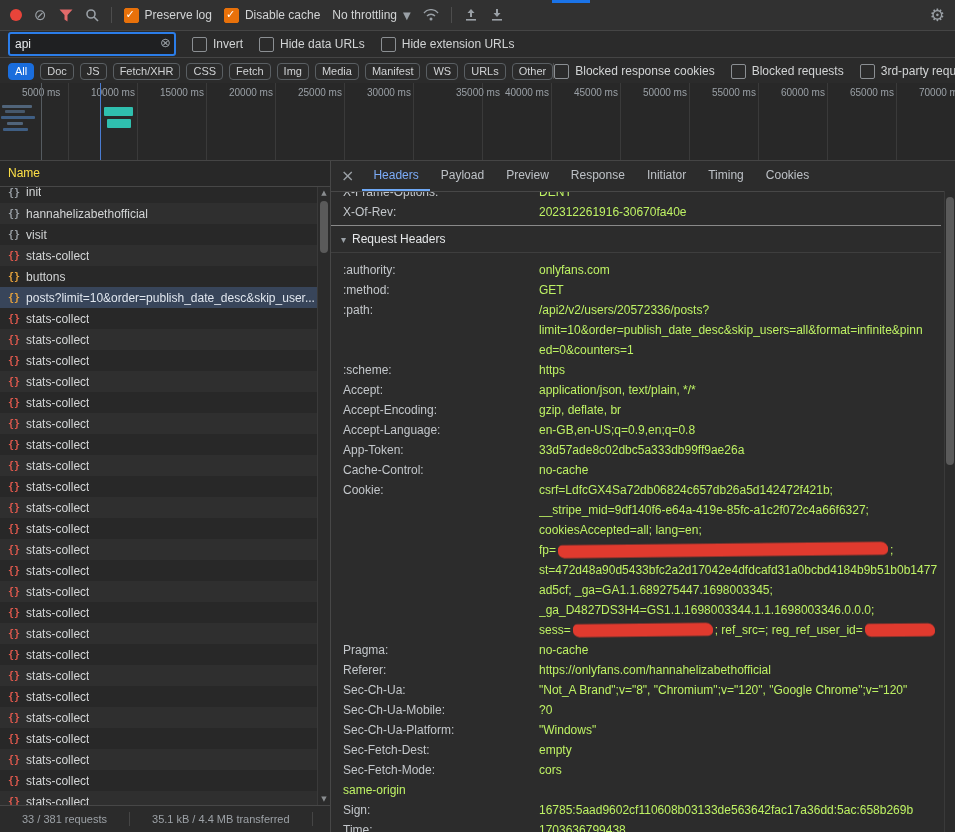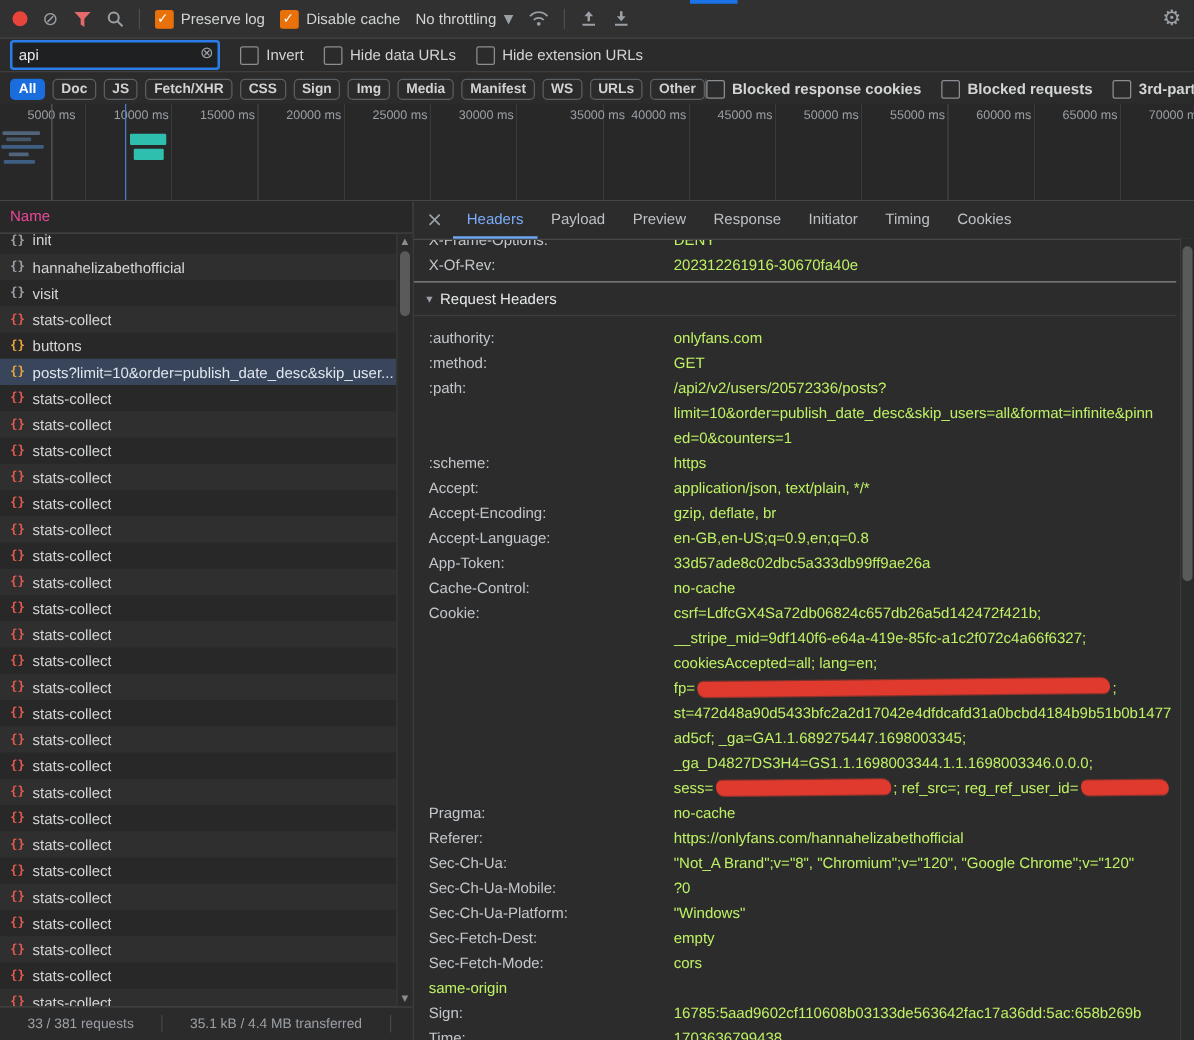--- a/index.html
+++ b/index.html
@@ -28,41 +28,41 @@
   .filter-row{height:26px;background:#2b2b2b;border-bottom:1px solid #454545;
               display:flex;align-items:center;gap:16px;padding:0 8px;}
   .filter-input{width:164px;height:20px;background:#1f2022;border:2px solid #2b7de9;border-radius:3px;
                 display:flex;align-items:center;position:relative;}
   .filter-input input{background:transparent;border:0;outline:0;color:#e8eaed;font-size:12px;
                 width:138px;padding:0 0 0 5px;font-family:"Liberation Sans",sans-serif;}
   .clear-x{font-family:"DejaVu Sans",sans-serif;color:#9aa0a6;font-size:13px;position:absolute;right:3px;top:1px;}
 
   
   .type-row{height:26px;background:#2b2b2b;border-bottom:5px solid #a21caf;
-            display:flex;align-items:center;gap:0;padding:0 8px;font-weight:bold;}
+            display:flex;align-items:center;gap:0;padding:0 8px;}
   .type-buttons{display:flex;align-items:center;gap:6px;}
   .type-btn{border:1px solid #5a5f63;border-radius:4px;padding:1px 6px 2px;font-size:11px;color:#d0d2d4;white-space:nowrap;}
   .type-btn.sel{background:#1a6ddc;border-color:#1a6ddc;color:#fff;}
   .type-checkboxes{display:flex;align-items:center;gap:16px;}
 
   
   .overview{position:absolute;top:83px;left:0;right:0;height:77px;background:#282828;
             border-bottom:1px solid #454545;
             background-image:repeating-linear-gradient(to right,transparent 0 68px,#3a3a3a 68px 69px);}
   .time-label{position:absolute;top:4px;font-size:10px;color:#9aa0a6;white-space:nowrap;}
   .ov-bar{position:absolute;border-radius:1px;}
   .ov-marker{position:absolute;top:0;bottom:0;width:1px;}
 
   
   .main{position:absolute;top:161px;left:0;right:0;bottom:0;display:flex;}
 
   .left-panel{width:330px;flex:none;position:relative;border-right:1px solid #474747;
               background:#282828;display:flex;flex-direction:column;}
   .name-header{height:25px;line-height:24px;padding-left:8px;border-bottom:1px solid #474747;
-               font-size:12px;color:#ec4899;flex:none;}
+               font-size:12px;color:#fde047;flex:none;}
   .req-list{flex:1;overflow:hidden;padding-right:13px;}
   .req-row{height:21px;display:flex;align-items:center;gap:6px;padding-left:8px;font-size:12px;
            white-space:nowrap;overflow:hidden;color:#d3d5d6;}
   .req-row:nth-child(even){background:#2f2f2f;}
   .req-row.selected{background:#38455a;color:#e0e6ee;}
   .req-row.clipped{height:16px;}
   .req-row.clipped > span{margin-top:-6px;}
   .brace{font-family:"DejaVu Sans Mono",monospace;font-weight:bold;font-size:10px;flex:none;}
   .brace.gray{color:#9aa0a6;} .brace.orange{color:#e8a33d;} .brace.red{color:#e25a4e;}
   .req-label{overflow:hidden;text-overflow:ellipsis;text-align:center;}
@@ -173,21 +173,21 @@
     </label>
   </div>
 
   <div class="type-row">
     <div class="type-buttons">
         <div class="type-btn sel">All</div>
         <div class="type-btn">Doc</div>
         <div class="type-btn">JS</div>
         <div class="type-btn">Fetch/XHR</div>
         <div class="type-btn">CSS</div>
-        <div class="type-btn">Sign</div>
+        <div class="type-btn">Fetch</div>
         <div class="type-btn">Img</div>
         <div class="type-btn">Media</div>
         <div class="type-btn">Manifest</div>
         <div class="type-btn">WS</div>
         <div class="type-btn">URLs</div>
         <div class="type-btn">Other</div>
       </div>
     <span class="vsep"></span>
     <div class="type-checkboxes">
         <label class="cb-wrap">

